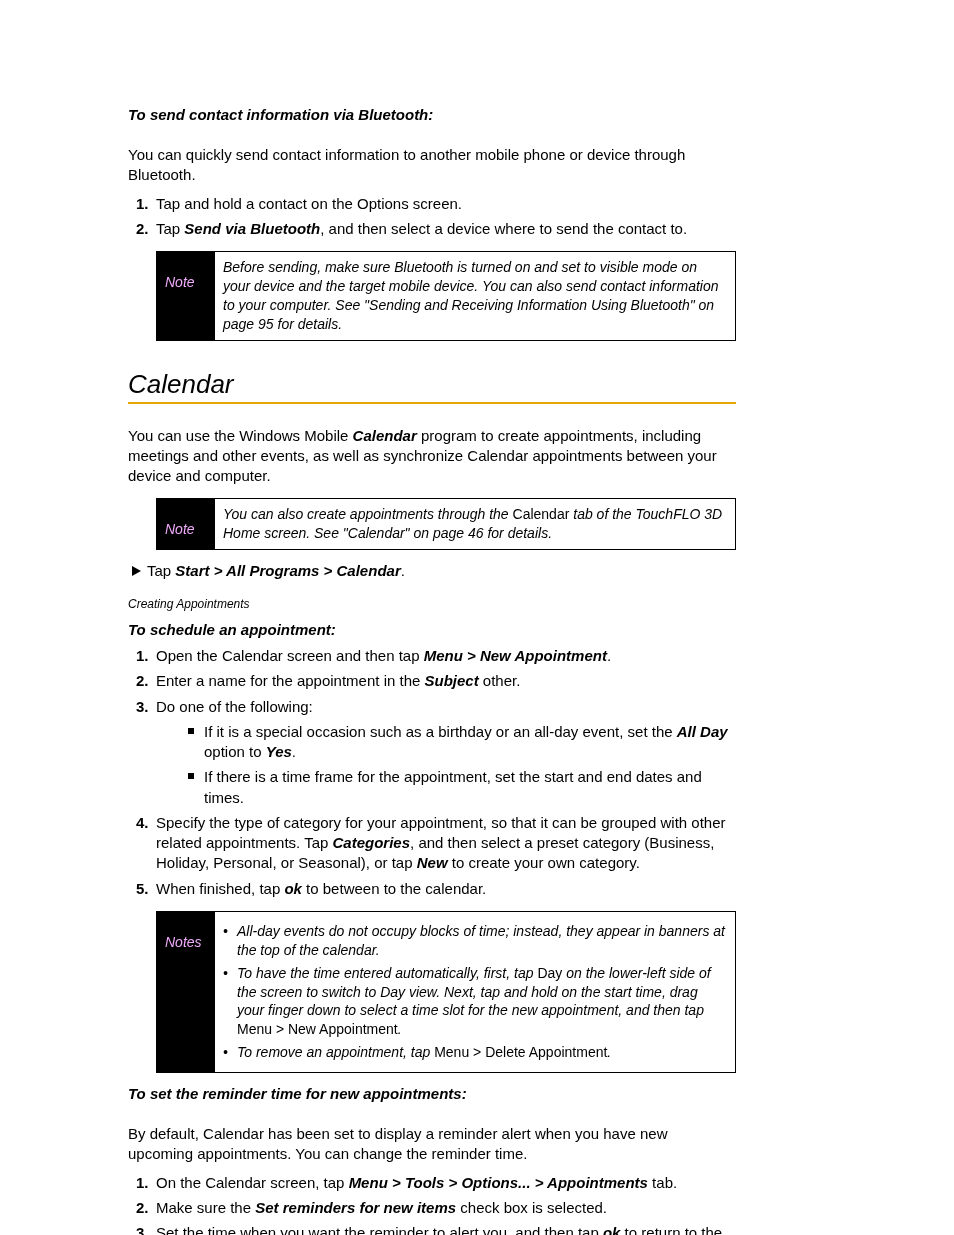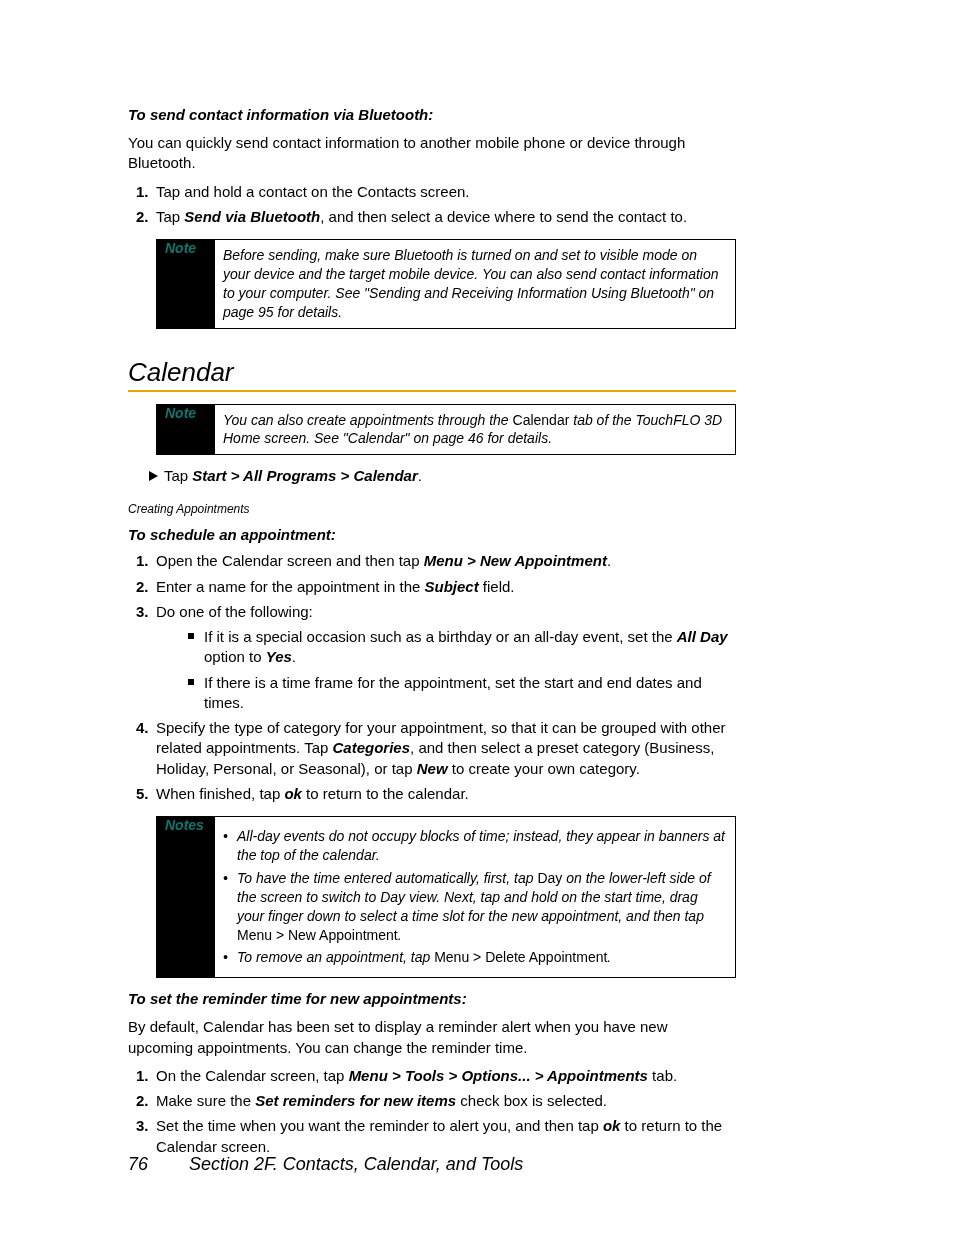--- a/index.html
+++ b/index.html
@@ -14,21 +14,21 @@
   .page {
     box-sizing: border-box;
     width: 844px;
     min-height: 1235px;
     padding: 96px 108px 60px 128px;
     position: relative;
   }
   .para {
     font-size: 15px;
     line-height: 1.35;
-    margin: 10px 0 8px 0;
+    margin: 22px 0 8px 0;
   }
   .heading-task {
     font-style: italic;
     font-weight: bold;
     font-size: 15px;
     margin: 10px 0 8px 0;
   }
   ol.num {
     list-style: none;
     padding: 0;
@@ -54,24 +54,24 @@
 
   .note-box {
     border: 1px solid #000;
     margin: 12px 0 12px 28px;
     display: flex;
     align-items: stretch;
     font-size: 14px;
   }
   .note-label {
     background: #000;
-    color: #0f766e;
-    font-style: italic;
-    font-weight: bold;
-    padding: 0 8px 0 8px;
+    color: #f0abfc;
+    font-style: italic;
+    font-weight: normal;
+    padding: 22px 8px 0 8px;
     min-width: 42px;
   }
   .note-body {
     padding: 6px 10px 6px 8px;
     font-style: italic;
     line-height: 1.35;
     flex: 1;
   }
   .note-body .inner-bullets {
     list-style: none;
@@ -105,21 +105,21 @@
 
   h3.sub-title {
     font-size: 12px;
     font-style: italic;
     font-weight: normal;
     margin: 18px 0 10px 0;
   }
 
   .arrow-line {
     font-size: 15px;
-    margin: 6px 0 6px 21px;
+    margin: 6px 0 6px 4px;
   }
   .arrow-line .tri {
     display: inline-block;
     width: 0; height: 0;
     border-top: 5px solid transparent;
     border-bottom: 5px solid transparent;
     border-left: 9px solid #000;
     margin-right: 6px;
     vertical-align: 0px;
   }
@@ -156,70 +156,73 @@
   .footer .pn { font-style: italic; margin-right: 36px; }
 </style>
 </head>
 <body>
 
 <div class="page">
 
   <div class="heading-task">To send  contact information via Bluetooth:</div>
   <div class="para">You can quickly send contact information to another mobile phone or device through Bluetooth.</div>
   <ol class="num">
-    <li><span>Tap and hold a contact on the Contacts screen.</span></li>
+    <li><span>Tap and hold a contact on the Options screen.</span></li>
     <li>
       <span>Tap </span><span class="bold-run">Send via Bluetooth</span><span>, and then select a device where to send the contact to.</span>
     </li>
   </ol>
 
   <div class="note-box">
     <div class="note-label">Note</div>
     <div class="note-body">Before sending, make sure Bluetooth is turned on and set to visible mode on your device and the target mobile device. You can also send contact information to your computer. See "Sending and Receiving Information Using Bluetooth" on page 95 for details.</div>
   </div>
 
   <h2 class="section-title">Calendar</h2>
   <hr class="rule">
 
+  <div class="para">
+    <span>You can use the Windows Mobile </span><span class="bold-run">Calendar</span><span> program to create appointments, including meetings and other events, as well as synchronize Calendar appointments between your device and computer.</span>
+  </div>
 
   <div class="note-box">
     <div class="note-label">Note</div>
     <div class="note-body">
       <span>You can also create appointments through the </span><span style="font-style:normal">Calendar</span><span> tab of the TouchFLO 3D Home screen. See "Calendar" on page 46 for details.</span>
     </div>
   </div>
 
   <div class="arrow-line">
     <span class="tri"></span><span>Tap </span><span class="bold-run">Start &gt; All Programs &gt; Calendar</span><span>.</span>
   </div>
 
   <h3 class="sub-title">Creating Appointments</h3>
   <div class="heading-task">To schedule an appointment:</div>
 
   <ol class="num">
     <li>
       <span>Open the Calendar screen and then tap </span><span class="bold-run">Menu &gt; New Appointment</span><span>.</span>
     </li>
     <li>
-      <span>Enter a name for the appointment in the </span><span class="bold-run">Subject</span><span> field.</span>
+      <span>Enter a name for the appointment in the </span><span class="bold-run">Subject</span><span> other.</span>
     </li>
     <li>
       <span>Do one of the following:</span>
       <ul class="square">
         <li>
           <span>If it is a special occasion such as a birthday or an all-day event, set the </span><span class="bold-run">All Day</span><span> option to </span><span class="bold-run">Yes</span><span>.</span>
         </li>
         <li><span>If there is a time frame for the appointment, set the start and end dates and times.</span></li>
       </ul>
     </li>
     <li>
       <span>Specify the type of category for your appointment, so that it can be grouped with other related appointments. Tap </span><span class="bold-run">Categories</span><span>, and then select a preset category (Business, Holiday, Personal, or Seasonal), or tap </span><span class="bold-run">New</span><span> to create your own category.</span>
     </li>
     <li>
-      <span>When finished, tap </span><span class="bold-run">ok</span><span> to return to the calendar.</span>
+      <span>When finished, tap </span><span class="bold-run">ok</span><span> to between to the calendar.</span>
     </li>
   </ol>
 
   <div class="note-box">
     <div class="note-label">Notes</div>
     <div class="note-body">
       <ul class="inner-bullets">
         <li><span>All-day events do not occupy blocks of time; instead, they appear in banners at the top of the calendar.</span></li>
         <li>
           <span>To have the time entered automatically, first, tap </span><span style="font-style:normal">Day</span><span> on the lower-left side of the screen to switch to Day view. Next, tap and hold on the start time,  drag  your finger down to select a time slot for the new appointment, and then tap </span><span style="font-style:normal">Menu &gt; New Appointment</span><span>.</span>

